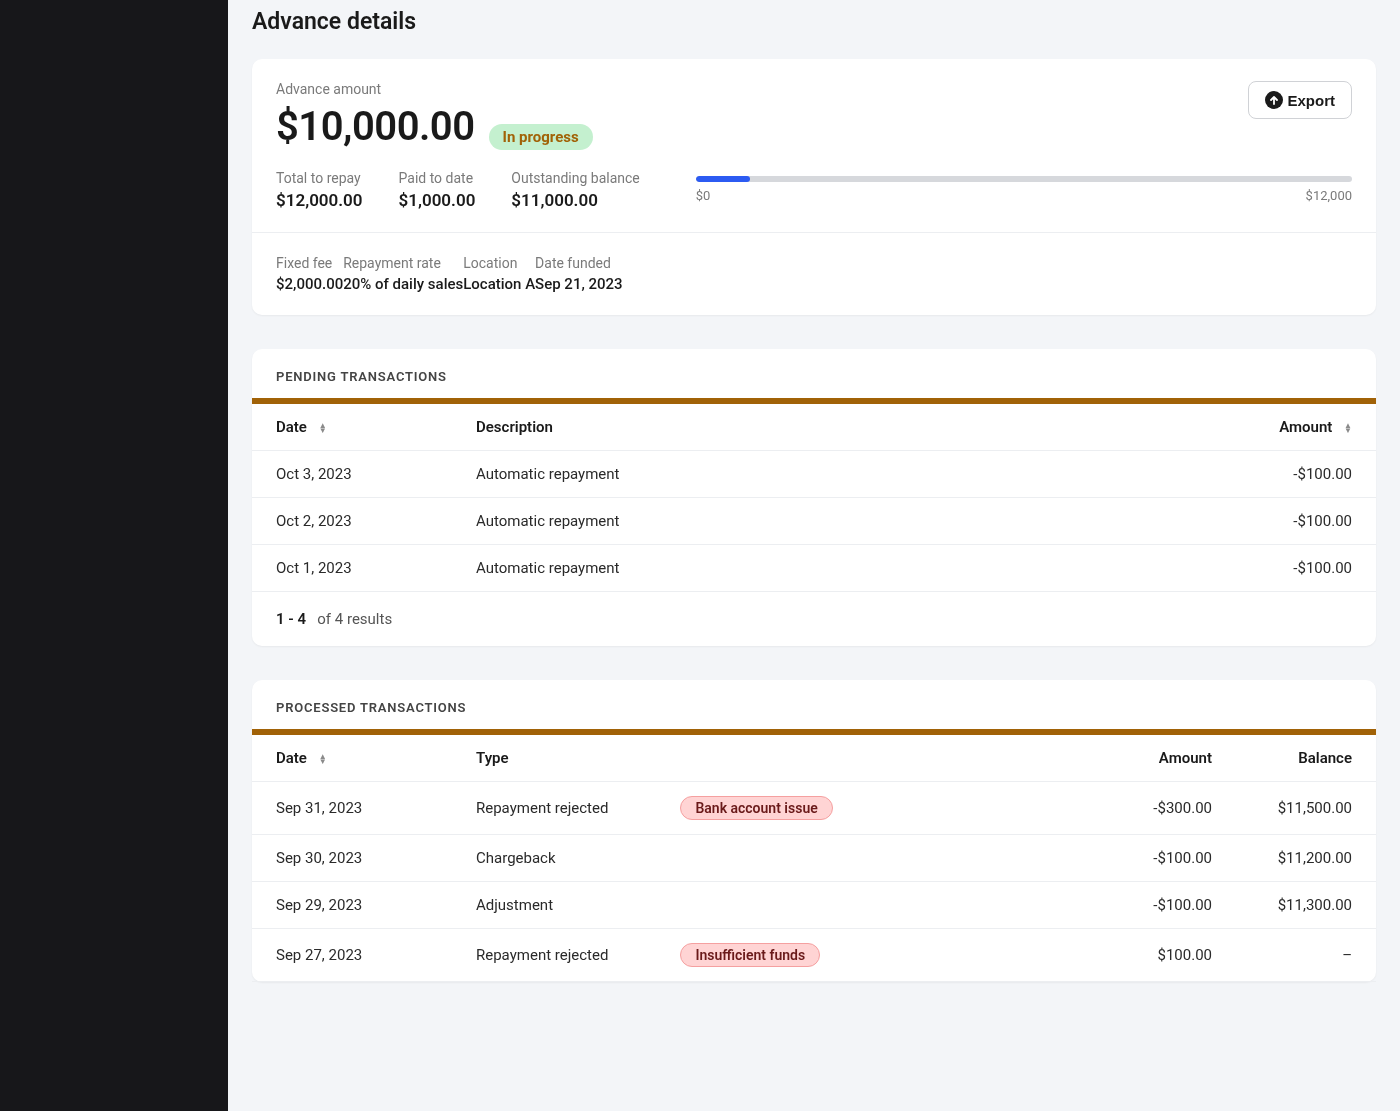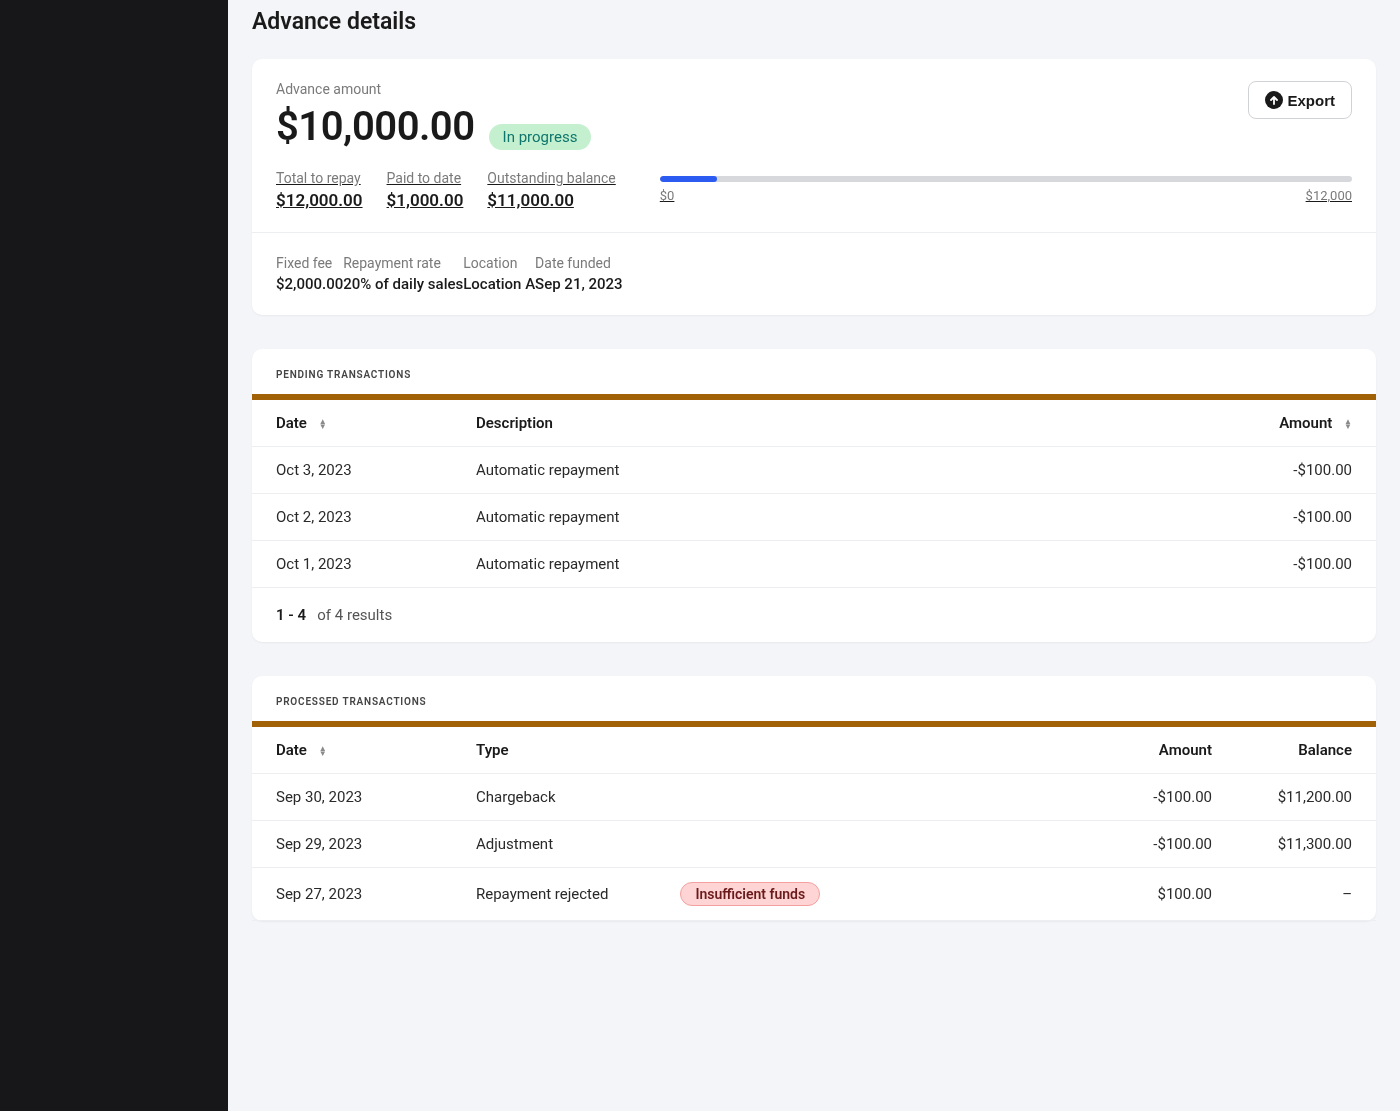--- a/index.html
+++ b/index.html
@@ -49,25 +49,25 @@
     gap: 14px;
   }
   .big-amount {
     font-size: 40px;
     font-weight: 600;
     color: #1a1a1a;
     letter-spacing: -0.5px;
   }
   .badge-green {
     background: #c4f0cf;
-    color: #0f766e;
+    color: #a16207;
     padding: 4px 14px;
     border-radius: 14px;
     font-size: 15px;
-    font-weight: 400;
+    font-weight: 700;
   }
   .export-btn {
     display: flex;
     align-items: center;
     gap: 4px;
     background: #fff;
     border: 1px solid #d0d2d6;
     border-radius: 8px;
     padding: 9px 16px;
     font-size: 15px;
@@ -82,23 +82,22 @@
     border-radius: 50%;
     display: flex;
     align-items: center;
     justify-content: center;
   }
   .export-icon svg { display:block; }
   .stats-row {
     display: flex;
     align-items: flex-start;
     padding: 0 24px 22px 24px;
-    gap: 24px;
+    gap: 36px;
     border-bottom: 1px solid #eceef1;
-    text-decoration: underline;
   }
   .stat-block .label {
     font-size: 14px;
     color: #7a7a7a;
     margin-bottom: 4px;
   }
   .stat-block .value {
     font-size: 17px;
     font-weight: 600;
     color: #1a1a1a;
@@ -136,21 +135,21 @@
     color: #7a7a7a;
     margin-bottom: 4px;
   }
   .details-item .value {
     font-size: 15px;
     font-weight: 500;
     color: #1a1a1a;
   }
   .section-header {
     padding: 20px 24px 14px 24px;
-    font-size: 10px;
+    font-size: 13px;
     font-weight: 600;
     letter-spacing: 0.8px;
     color: #444;
   }
   .table {
     width: 100%;
     border-collapse: collapse;
   }
   .table thead th {
     text-align: left;
@@ -341,20 +340,31 @@
                 <span>▼</span>
               </span>
           </th>
           <th>Type</th>
           <th class="amount-h col-amount">Amount</th>
           <th class="balance-h col-balance">Balance</th>
         </tr>
       </thead>
       <tbody id="processed-body">
           <tr>
+            <td class="col-date">Sep 31, 2023</td>
+            <td>
+              <span class="type-cell">
+                <span>Repayment rejected</span>
+                <span class="badge-red">Bank account issue</span>
+              </span>
+            </td>
+            <td class="amount-c col-amount">-$300.00</td>
+            <td class="balance-c col-balance">$11,500.00</td>
+          </tr>
+          <tr>
             <td class="col-date">Sep 30, 2023</td>
             <td>
               <span class="type-cell">
                 <span>Chargeback</span>
               </span>
             </td>
             <td class="amount-c col-amount">-$100.00</td>
             <td class="balance-c col-balance">$11,200.00</td>
           </tr>
           <tr>

